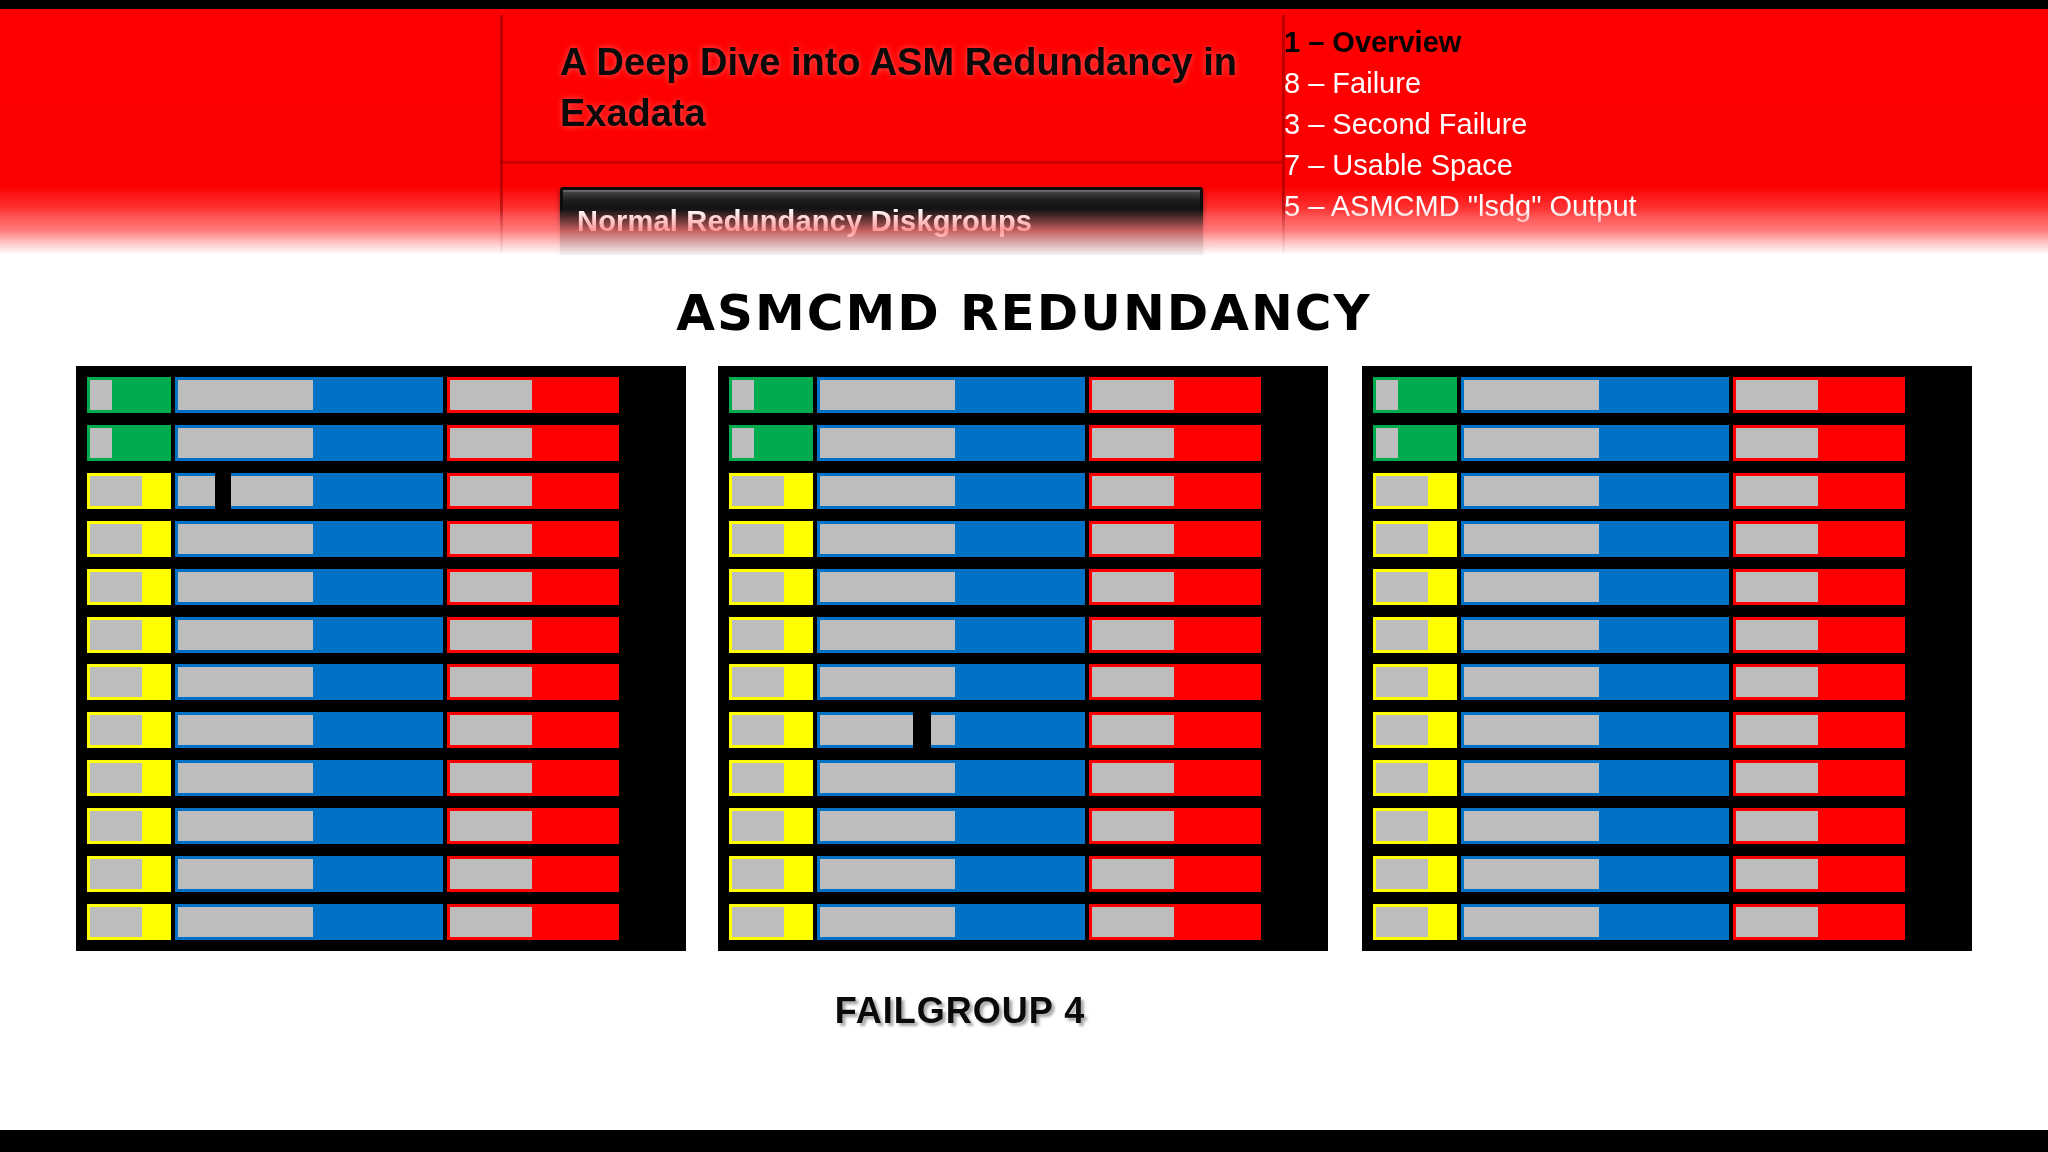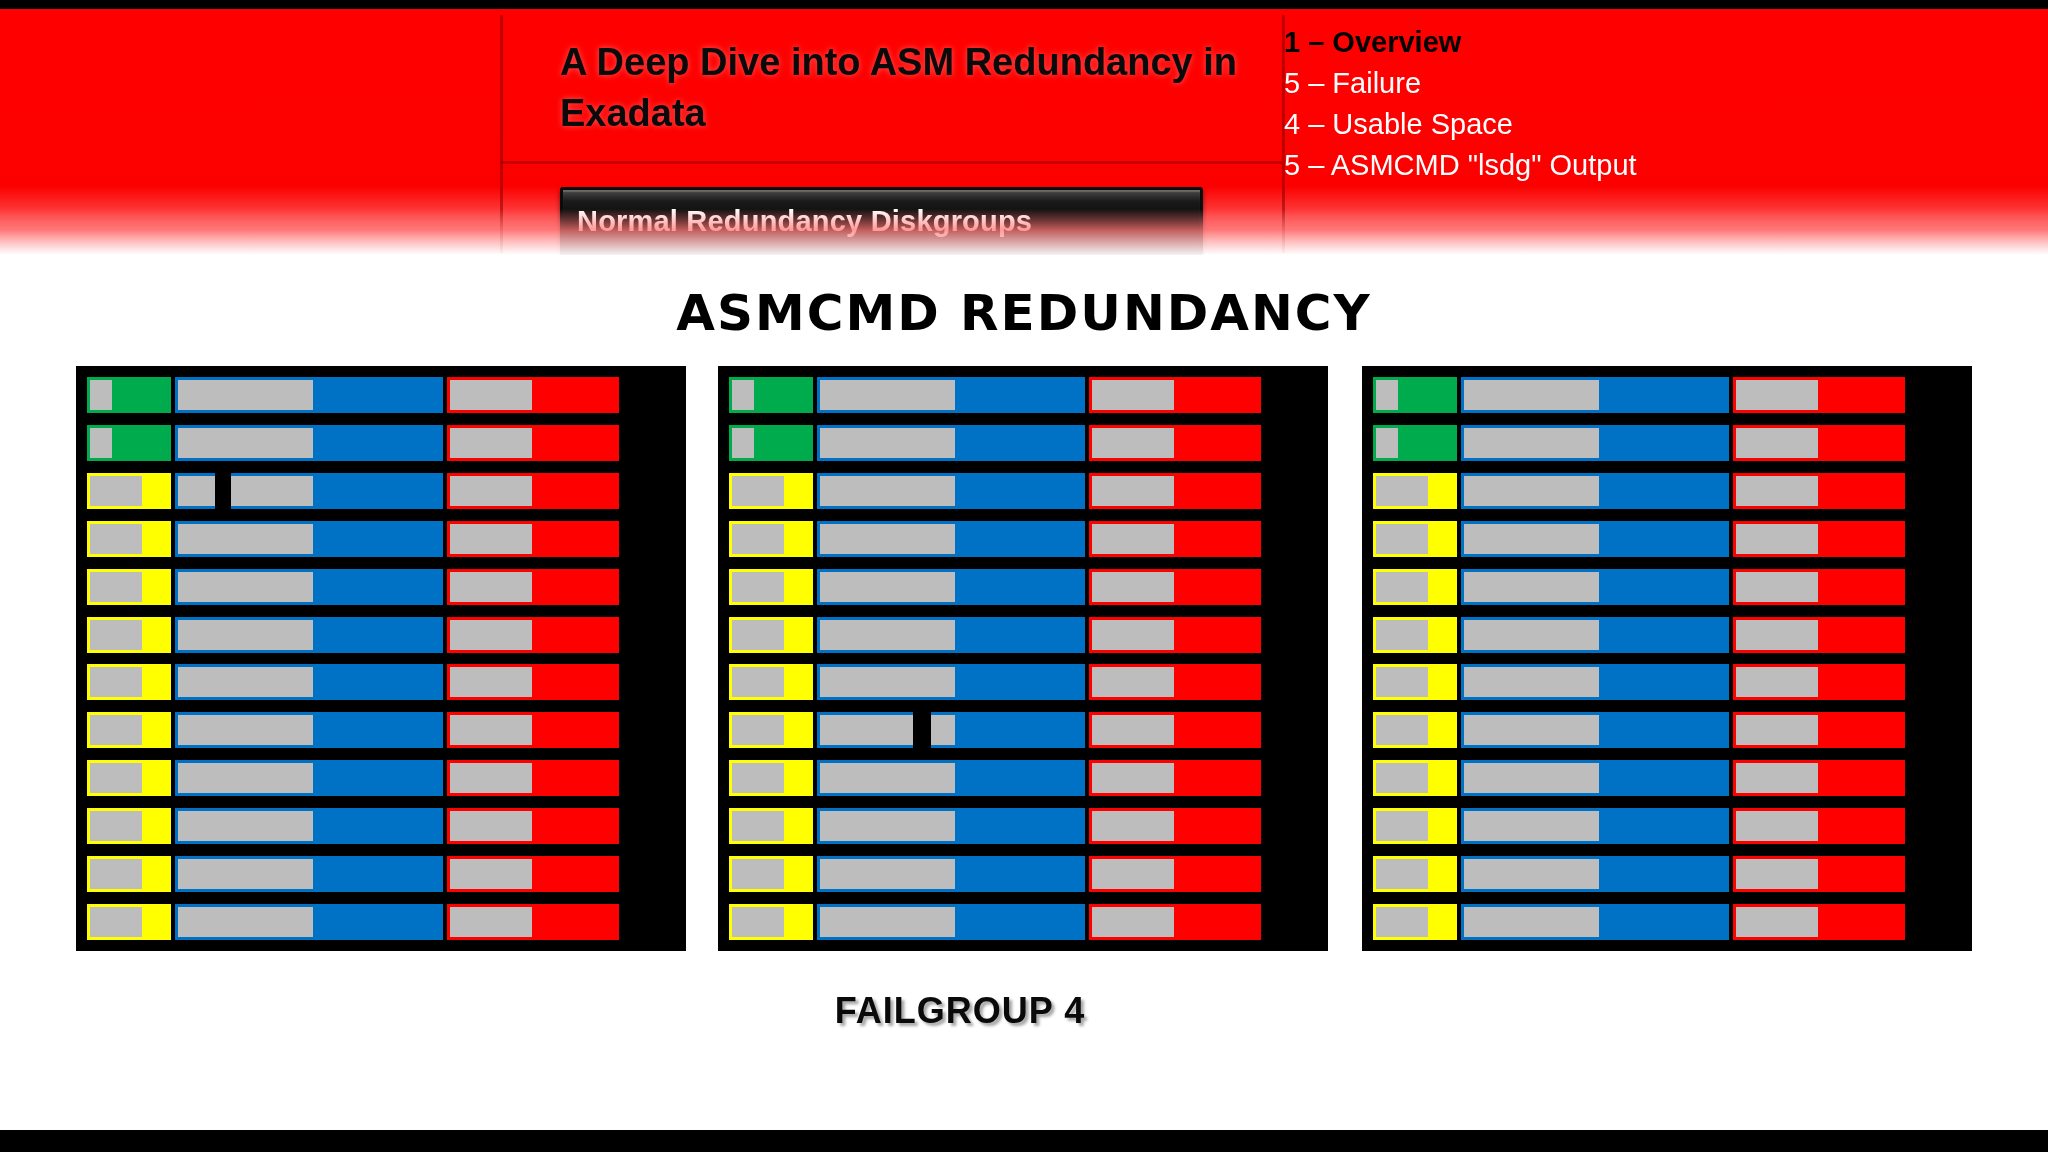--- a/index.html
+++ b/index.html
@@ -168,22 +168,23 @@
   <div class="hdr-rule"></div>
 
   <div class="title">A Deep Dive into ASM Redundancy in Exadata</div>
 
   <div class="plaque">
     <div class="plaque-label">Normal Redundancy Diskgroups</div>
   </div>
 
   <div class="agenda">
     <div class="agenda-item active">1 – Overview</div>
-    <div class="agenda-item">5 – Failure</div>
-    <div class="agenda-item">4 – Usable Space</div>
+    <div class="agenda-item">8 – Failure</div>
+    <div class="agenda-item">3 – Second Failure</div>
+    <div class="agenda-item">7 – Usable Space</div>
     <div class="agenda-item">5 – ASMCMD "lsdg" Output</div>
   </div>
 
   <div class="header-shine"></div>
 </div>
 
 <div class="main-heading">ASMCMD REDUNDANCY</div>
 
 <div class="panels">
   <div class="panel panel-1">

